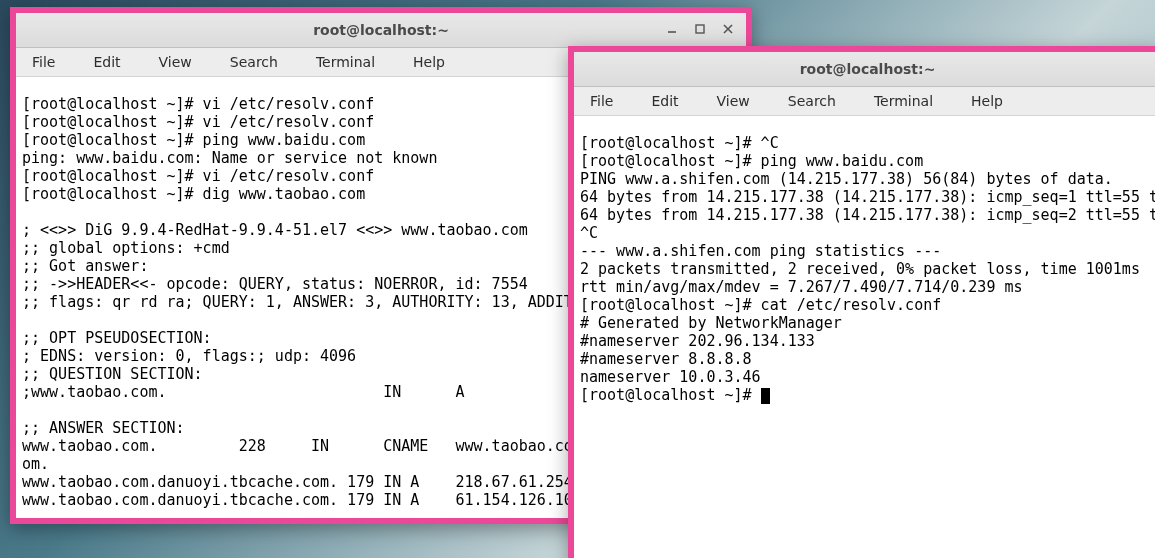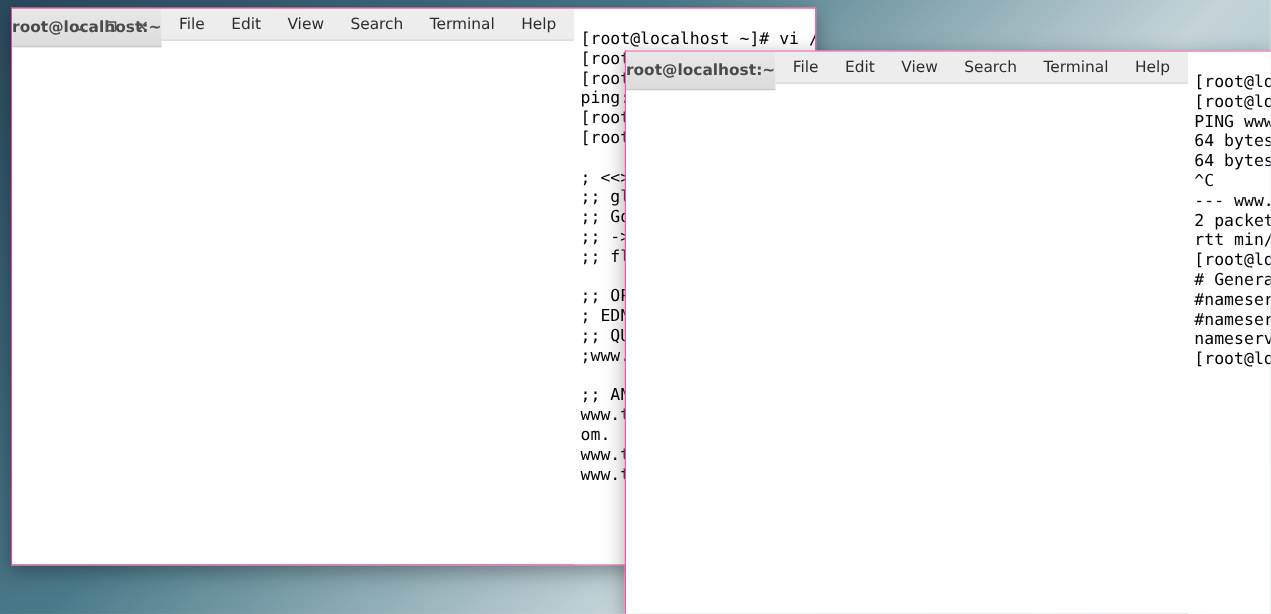--- a/index.html
+++ b/index.html
@@ -8,23 +8,24 @@
     width: 1155px;
     height: 558px;
     font-family: "DejaVu Sans", "Liberation Sans", sans-serif;
     background: linear-gradient(135deg, #2b4a5e 0%, #4a7a8a 35%, #c5d5d8 65%, #7aa5b0 100%);
     overflow: hidden;
     position: relative;
   }
   .window {
     position: absolute;
     background: #ffffff;
-    border: 1px solid #ec4899;
+    border: 6px solid #ec4899;
     box-shadow: 0 5px 18px rgba(0,0,0,0.35);
     display: flex;
+    flex-direction: column;
   }
   .titlebar {
     height: 34px;
     background: linear-gradient(#e8e8e8, #dcdcdc);
     border-bottom: 1px solid #c0c0c0;
     display: flex;
     align-items: center;
     position: relative;
   }
   .titlebar .title {
@@ -52,21 +53,21 @@
     font-size: 14px;
     cursor: pointer;
   }
   .menubar {
     height: 28px;
     background: #ededed;
     border-bottom: 1px solid #d4d4d4;
     display: flex;
     align-items: center;
     padding: 0 6px;
-    gap: 4px;
+    gap: 18px;
   }
   .menu-item {
     padding: 3px 10px;
     font-size: 14px;
     color: #2d2d2d;
     cursor: pointer;
     border-radius: 2px;
   }
   .terminal-body {
     flex: 1;

